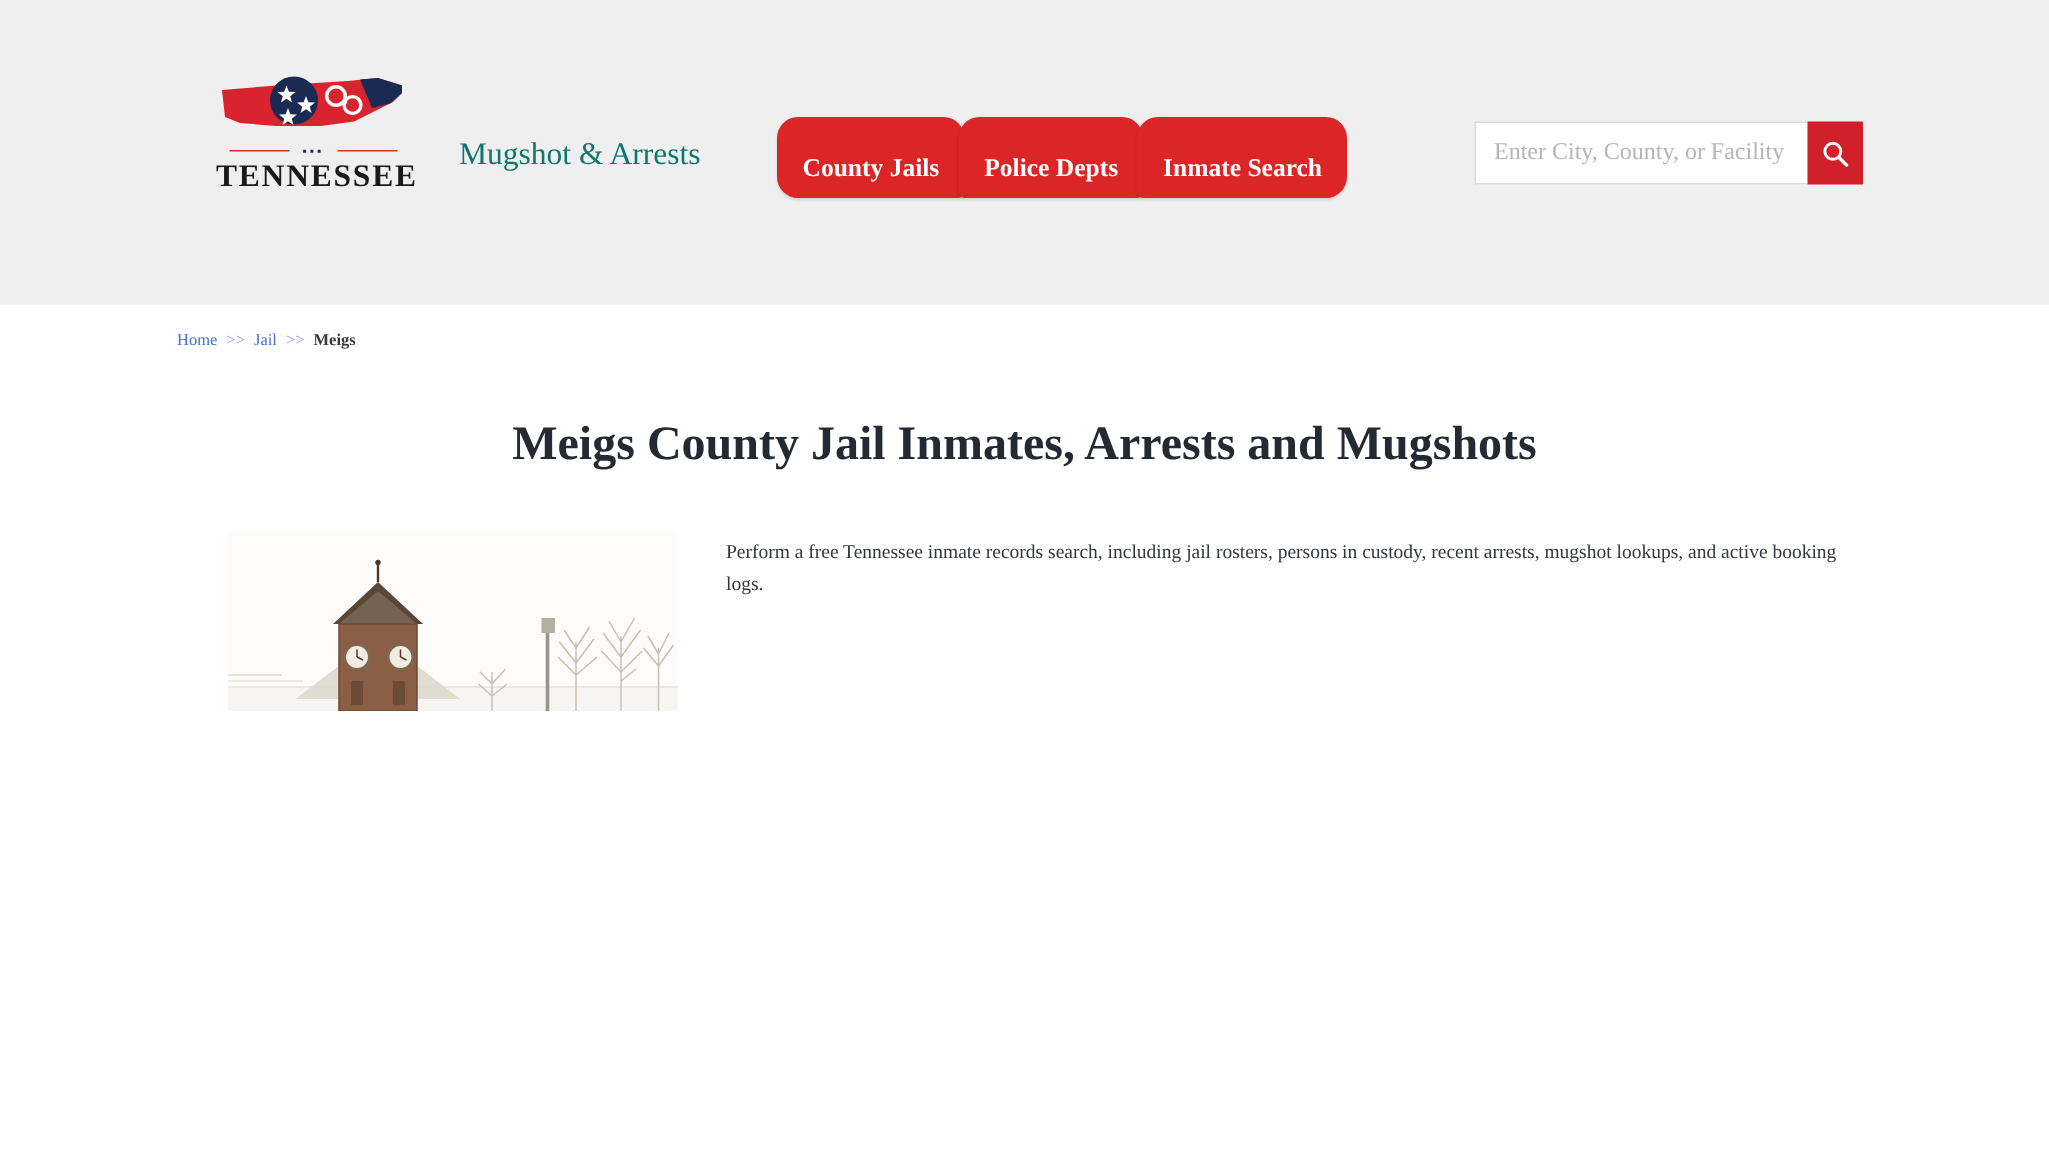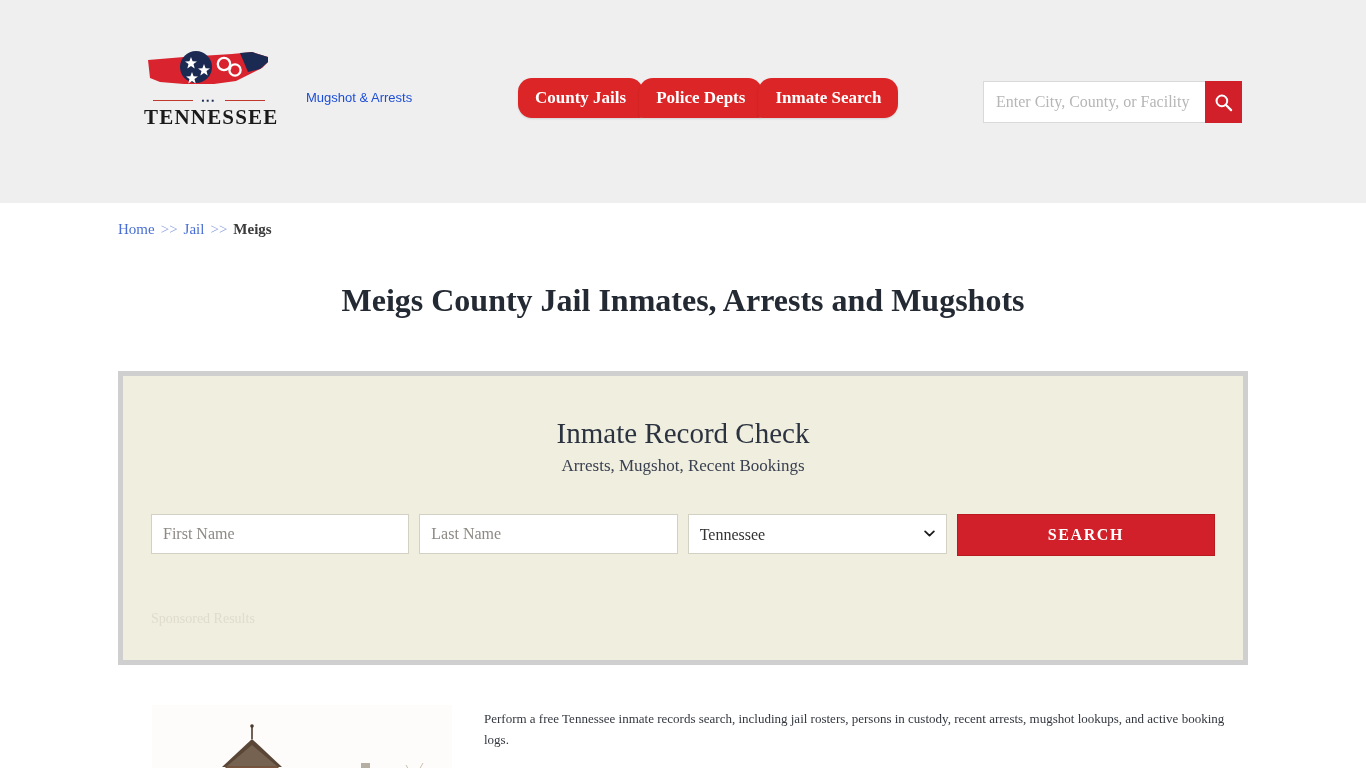--- a/index.html
+++ b/index.html
@@ -70,40 +70,40 @@
     letter-spacing: 1.2px;
     line-height: 1.08;
   }
   .logo-word1 { font-size: 21px; }
   .logo-word2 { font-size: 21px; }
 
   .tagline {
     position: absolute;
     left: 188px;
     top: 90px;
-    font-size: 13px;
-    color: #1d4ed8;
-    font-family: Liberation Sans, sans-serif;
+    font-size: 21px;
+    color: #0f766e;
+    font-family: Liberation Serif, serif;
   }
 
   
   .nav-tabs {
     position: absolute;
     left: 400px;
     top: 78px;
     display: flex;
     align-items: flex-end;
   }
   .nav-tab {
     background: #dc2526;
     color: #ffffff;
     font-family: "Liberation Serif", "DejaVu Serif", serif;
     font-weight: 700;
     font-size: 17px;
-    padding: 11px 17px 12px 17px;
+    padding: 25px 17px 12px 17px;
     border-radius: 14px 14px 4px 4px;
     margin-right: -4px;
     cursor: pointer;
     white-space: nowrap;
     box-shadow: 0 1px 2px rgba(0,0,0,0.12);
     line-height: 1;
   }
   .nav-tab:first-child { border-radius: 14px 14px 4px 14px; }
   .nav-tab:last-child  { margin-right: 0; border-radius: 14px 14px 14px 4px; }
 
@@ -142,21 +142,21 @@
   }
 
   
   .container {
     width: 1130px;
     margin: 0 auto;
     position: relative;
   }
   .breadcrumb {
     padding-top: 18px;
-    font-size: 15px;
+    font-size: 11px;
     font-family: "Liberation Serif", "DejaVu Serif", serif;
     color: #333;
   }
   .breadcrumb a {
     color: #4a6fd4;
     text-decoration: none;
     cursor: pointer;
   }
   .breadcrumb .sep {
     color: #8ea3e0;
@@ -332,40 +332,20 @@
 </div>
 
 <div class="container">
 
   <div class="breadcrumb">
     <a>Home</a><span class="sep">&gt;&gt;</span><a>Jail</a><span class="sep">&gt;&gt;</span><span class="current">Meigs</span>
   </div>
 
   <h1 class="page-title">Meigs County Jail Inmates, Arrests and Mugshots</h1>
 
-  <div class="record-card">
-    <div class="card-title">Inmate Record Check</div>
-    <div class="card-sub">Arrests, Mugshot, Recent Bookings</div>
-
-    <div class="form-row">
-      <input class="fld first" type="text" placeholder="First Name" style="">
-      <input class="fld last" type="text" placeholder="Last Name" style="">
-      <div class="select-wrap">
-        <select class="fld state">
-          <option>Tennessee</option>
-        </select>
-        <svg class="chev" viewBox="0 0 12 8">
-          <path d="M1 1.5 L6 6.5 L11 1.5" fill="none" stroke="#1a1a1a" stroke-width="2" stroke-linecap="round" stroke-linejoin="round"></path>
-        </svg>
-      </div>
-      <button class="search-btn">SEARCH</button>
-    </div>
-
-    <div class="sponsored">Sponsored Results</div>
-  </div>
 
   <div class="bottom-section">
     <div class="thumb">
       <svg width="300" height="120" viewBox="0 0 300 120">
         <rect x="0" y="0" width="300" height="120" fill="#fdfcfa"></rect>
 
         <rect x="0" y="104" width="300" height="16" fill="#f7f5f1"></rect>
         <line x1="0" y1="104" x2="300" y2="104" stroke="#e6e2da" stroke-width="1"></line>
 
         <polygon points="45,112 100,70 155,112" fill="#ddd6cb" opacity="0.85"></polygon>

